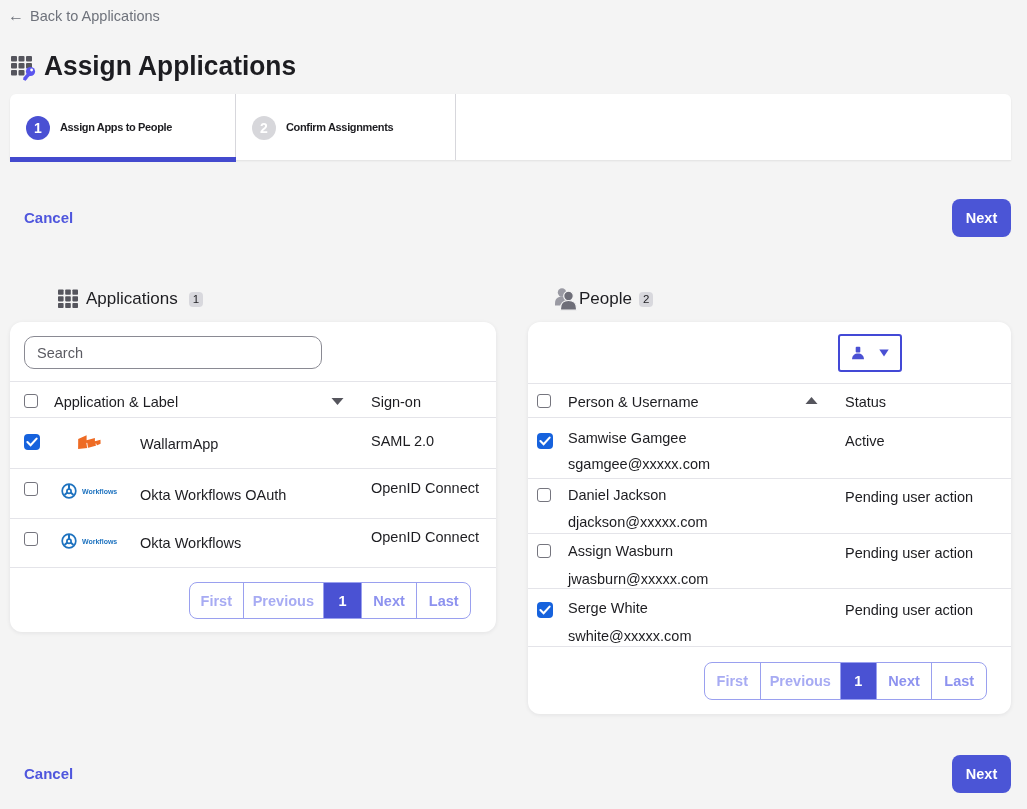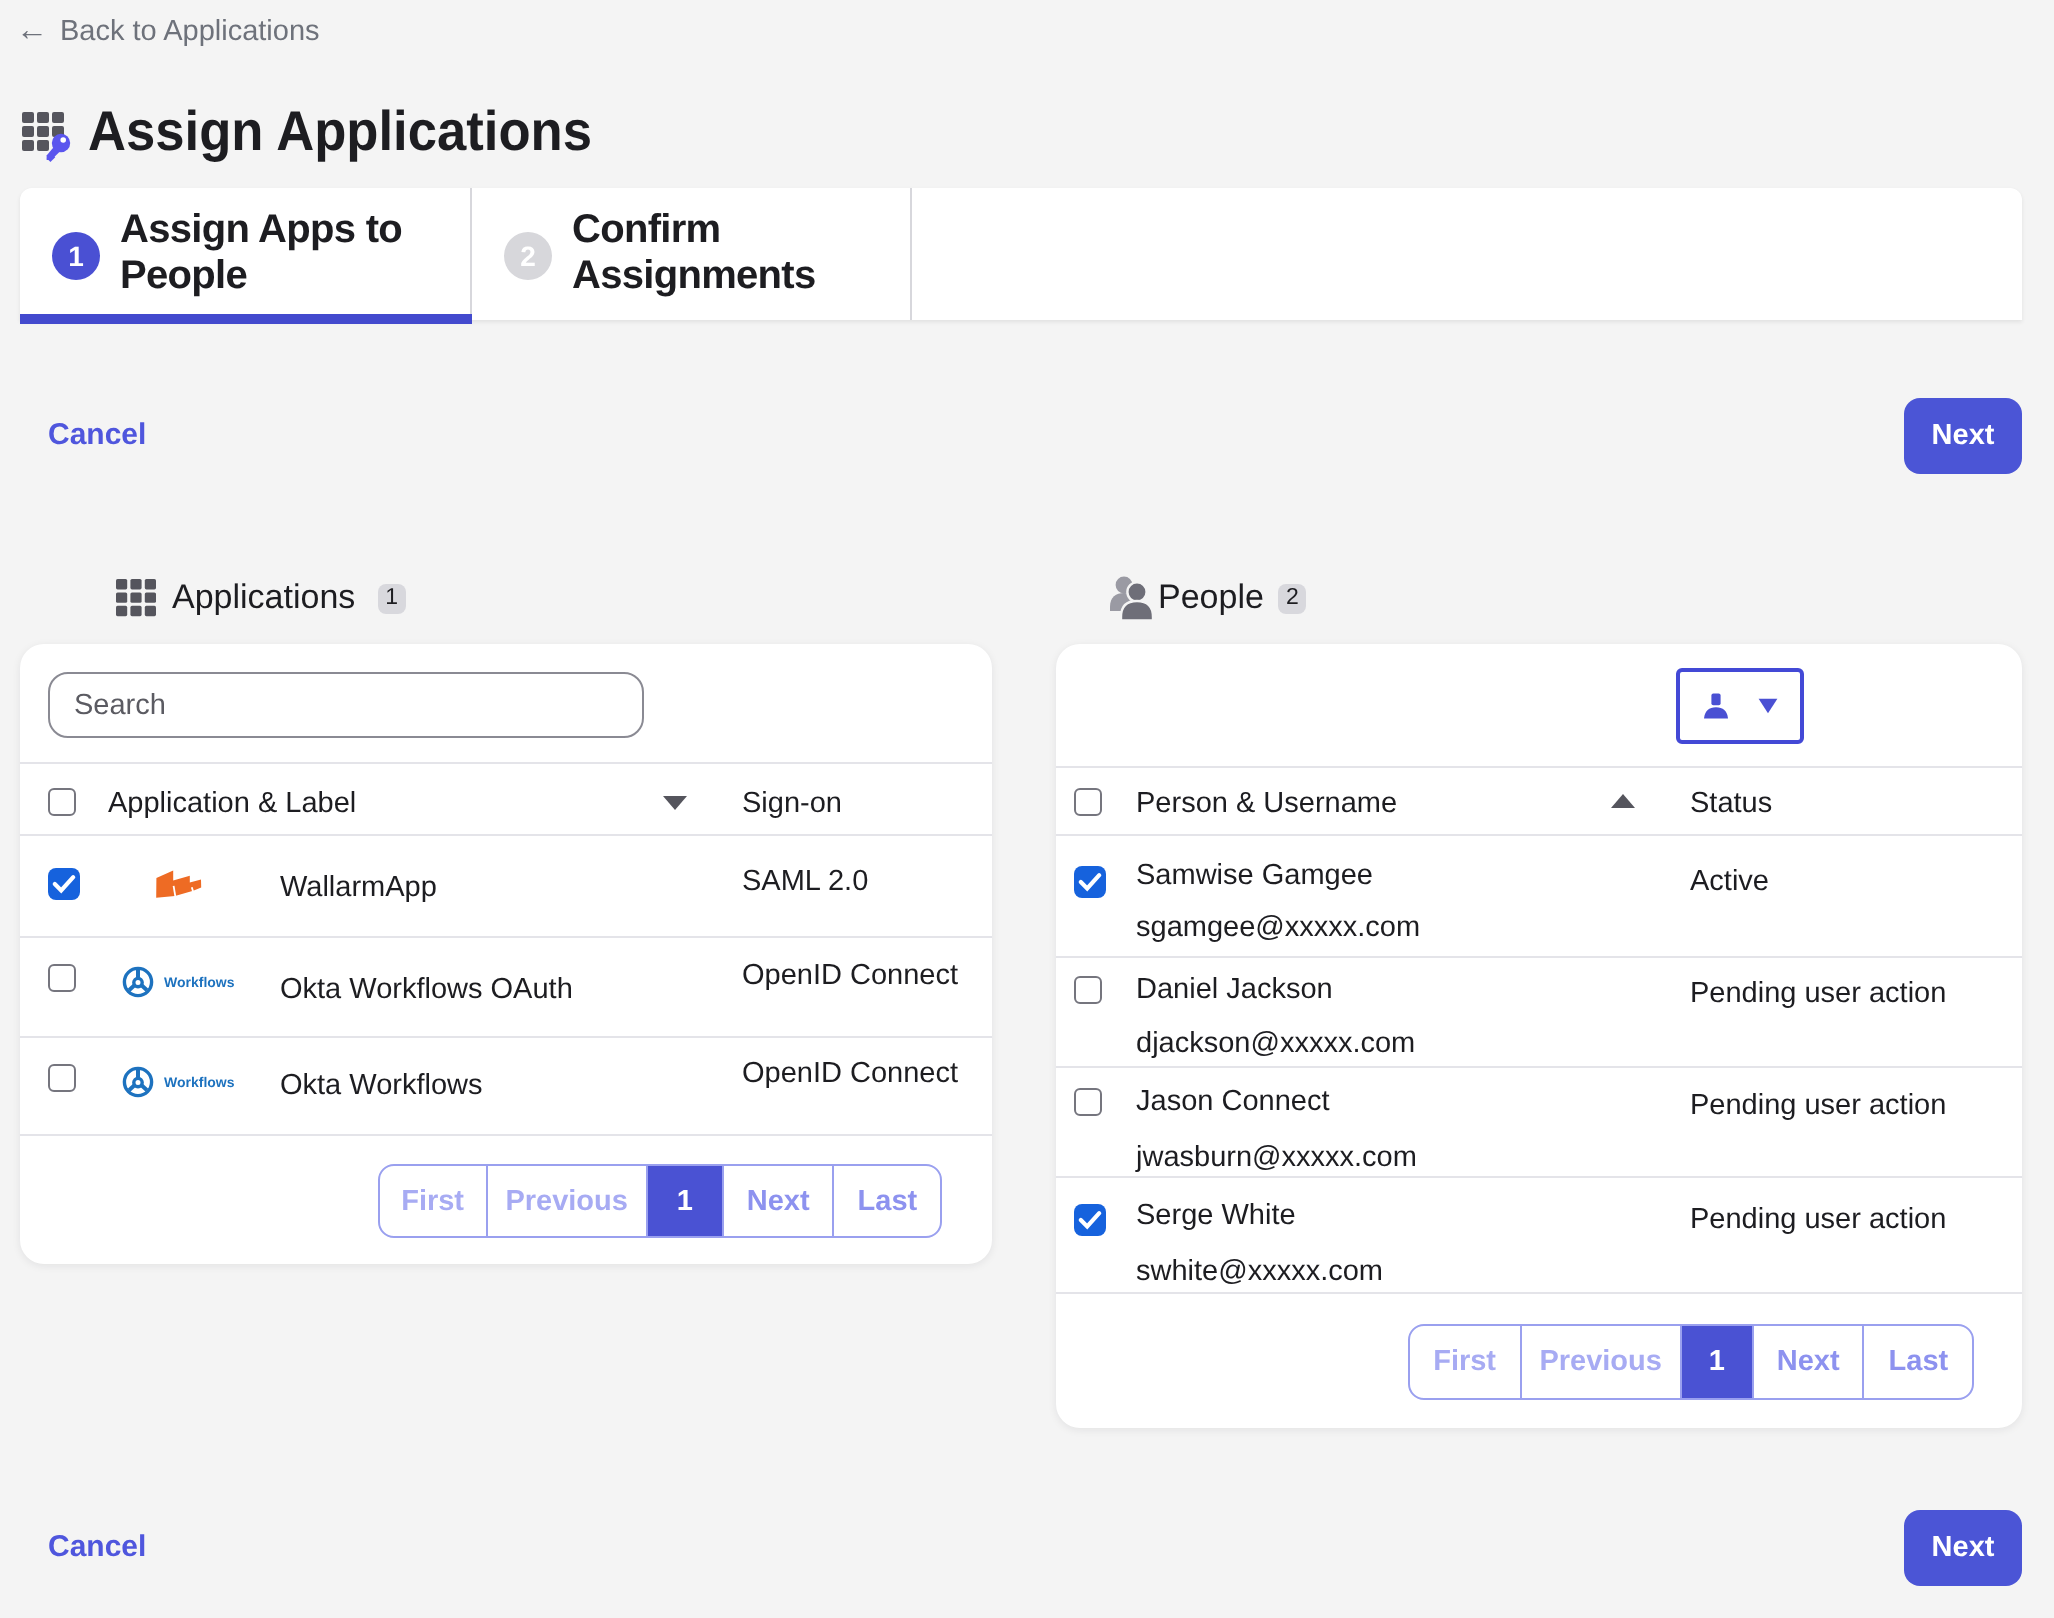--- a/index.html
+++ b/index.html
@@ -11,21 +11,21 @@
 #backlink .arr { font-size:16px; margin-right:6px; }
 #title { left:44px; top:50px; font-size:28px; font-weight:bold; transform:scaleX(.94); transform-origin:left; white-space:nowrap; }
 
 #tabbar { left:10px; top:94px; width:1001px; height:66px; background:#fff; border-radius:6px 6px 0 0; box-shadow:0 1px 2px rgba(29,29,33,.09); display:flex; }
 .tab { height:100%; display:flex; align-items:center; padding-left:16px; border-right:1px solid #d7d7dc; }
 .tab1 { width:226px; }
 .tab2 { width:220px; }
 .stepnum { margin-top:1px; width:24px; height:24px; border-radius:50%; color:#fff; font-weight:bold; font-size:14px; display:flex; align-items:center; justify-content:center; margin-right:10px; flex:0 0 auto; }
 .stepnum.active { background:#4a50d3; }
 .stepnum.idle { background:#d7d7db; }
-.tabtxt { font-weight:bold; font-size:20px; letter-spacing:-0.35px; }
+.tabtxt { font-weight:bold; font-size:11px; letter-spacing:-0.35px; }
 #tabline { left:10px; top:157px; width:226px; height:5px; background:#434ace; }
 
 .cancel { font-weight:bold; font-size:15px; color:#4f56dd; }
 .nextbtn { width:59px; height:38px; background:#4b55d6; border-radius:8px; color:#fff; font-weight:bold; font-size:14.5px; display:flex; align-items:center; justify-content:center; }
 
 .sechead { display:flex; align-items:center; }
 .sechead .txt { font-size:17px; }
 .badge { background:#d8d8dd; border-radius:4px; font-size:11.5px; color:#1d1d21; padding:1px 4px; line-height:13px; }
 
 .card { background:#fff; border-radius:12px; box-shadow:0 1px 4px rgba(29,29,33,.08); }
@@ -209,21 +209,21 @@
   <div class="abs" style="left:317px; top:111px;">Active</div>
   <div class="hline" style="top:156px;"></div>
 
   <span class="cb" style="left:9px; top:166px;"></span>
   <div class="abs" style="left:40px; top:165px;">Daniel Jackson</div>
   <div class="abs" style="left:40px; top:192px;">djackson@xxxxx.com</div>
   <div class="abs" style="left:317px; top:167px;">Pending user action</div>
   <div class="hline" style="top:211px;"></div>
 
   <span class="cb" style="left:9px; top:222px;"></span>
-  <div class="abs" style="left:40px; top:221px;">Jason Connect</div>
+  <div class="abs" style="left:40px; top:221px;">Assign Wasburn</div>
   <div class="abs" style="left:40px; top:249px;">jwasburn@xxxxx.com</div>
   <div class="abs" style="left:317px; top:223px;">Pending user action</div>
   <div class="hline" style="top:266px;"></div>
 
   <span class="cbon" style="left:9px; top:280px;"><svg width="16" height="16" viewBox="0 0 16 16">
           <path d="M3.4,8 L6.6,11.2 L12.6,4.6" stroke="#fff" stroke-width="2.1" fill="none" stroke-linecap="round"></path>
         </svg></span>
   <div class="abs" style="left:40px; top:278px;">Serge White</div>
   <div class="abs" style="left:40px; top:306px;">swhite@xxxxx.com</div>
   <div class="abs" style="left:317px; top:280px;">Pending user action</div>

